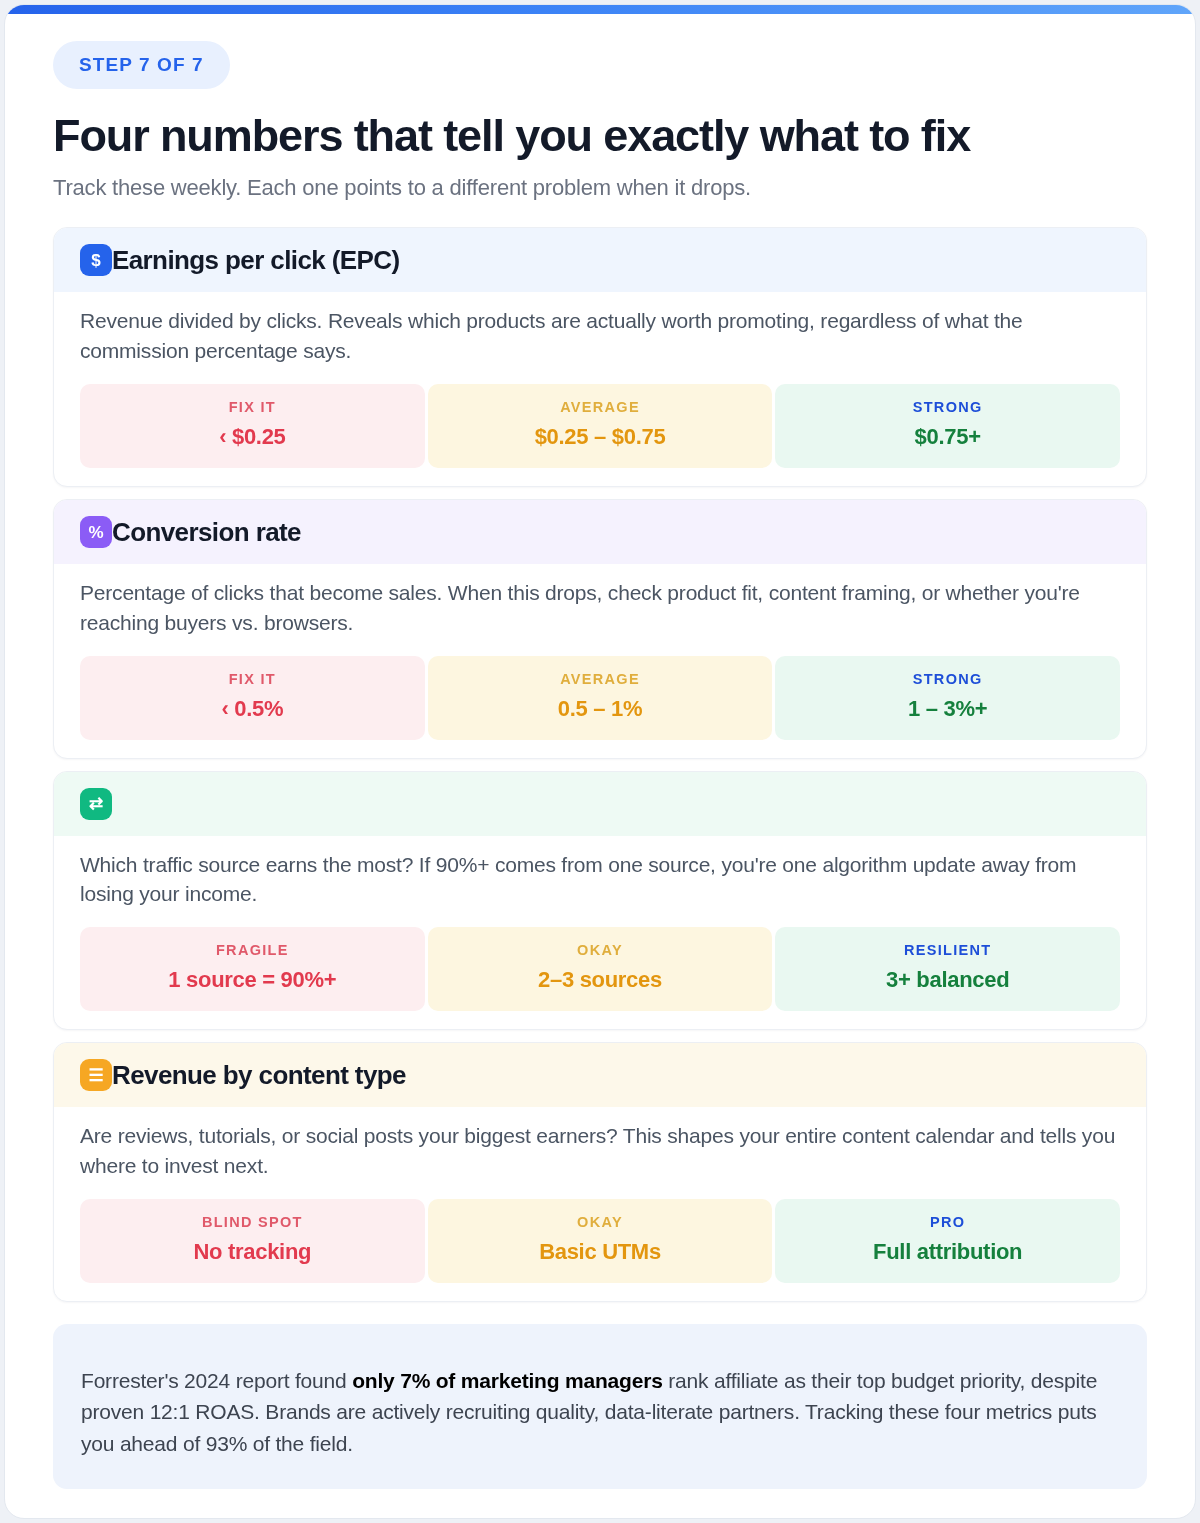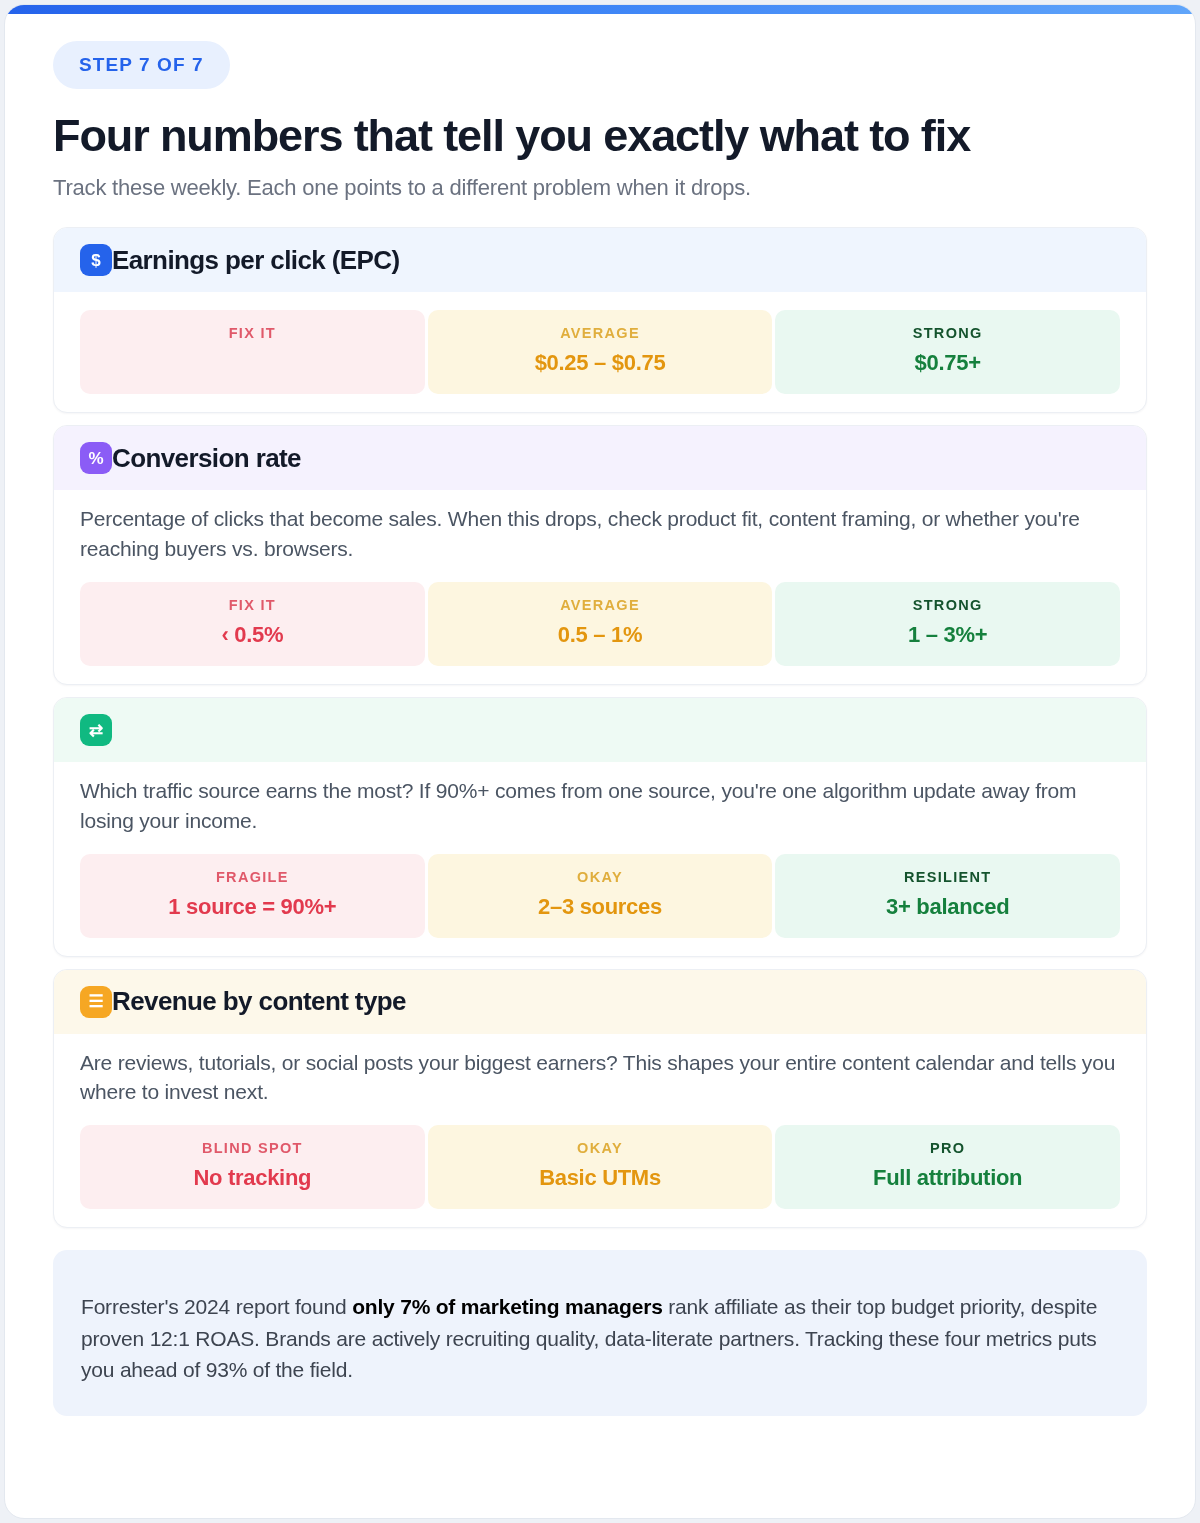--- a/index.html
+++ b/index.html
@@ -152,21 +152,21 @@
 
   .pill.bad  { background: #fdeef0; }
   .pill.bad .pill-label { color: #e0596a; }
   .pill.bad .pill-value { color: #e23a4e; }
 
   .pill.mid  { background: #fdf6e0; }
   .pill.mid .pill-label { color: #e0ae3d; }
   .pill.mid .pill-value { color: #e3960f; }
 
   .pill.good { background: #e9f8f1; }
-  .pill.good .pill-label { color: #14532d; text-align: center; }
+  .pill.good .pill-label { color: #1d4ed8; text-align: center; }
   .pill.good .pill-value { color: #15803d; }
 
   
   .callout {
     margin-top: 22px;
     background: #eef3fc;
     border-radius: 14px;
     padding: 26px 28px 30px 28px;
   }
   .callout-title {
@@ -199,23 +199,25 @@
 
       <p class="page-subtitle">Track these weekly. Each one points to a different problem when it drops.</p>
 
       <div class="cards" id="cards">
           <div class="card">
             <div class="card-head" style="background: rgb(239, 245, 254);">
               <span class="card-icon" style="background: rgb(37, 99, 235);">$</span>
               <span class="card-title">Earnings per click (EPC)</span>
             </div>
             <div class="card-body">
+              <p class="card-desc">Revenue divided by clicks. Reveals which products are actually worth promoting, regardless of what the commission percentage says.</p>
               <div class="pills">
                 <div class="pill bad">
                   <div class="pill-label">FIX IT</div>
+                  <div class="pill-value">‹ $0.25</div>
                 </div>
                 <div class="pill mid">
                   <div class="pill-label">AVERAGE</div>
                   <div class="pill-value">$0.25 – $0.75</div>
                 </div>
                 <div class="pill good">
                   <div class="pill-label">STRONG</div>
                   <div class="pill-value">$0.75+</div>
                 </div>
               </div>

